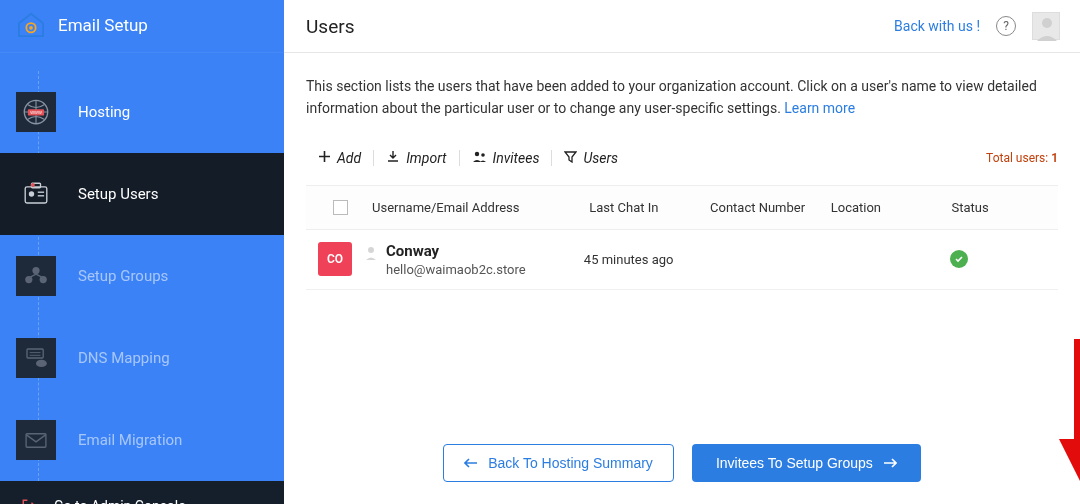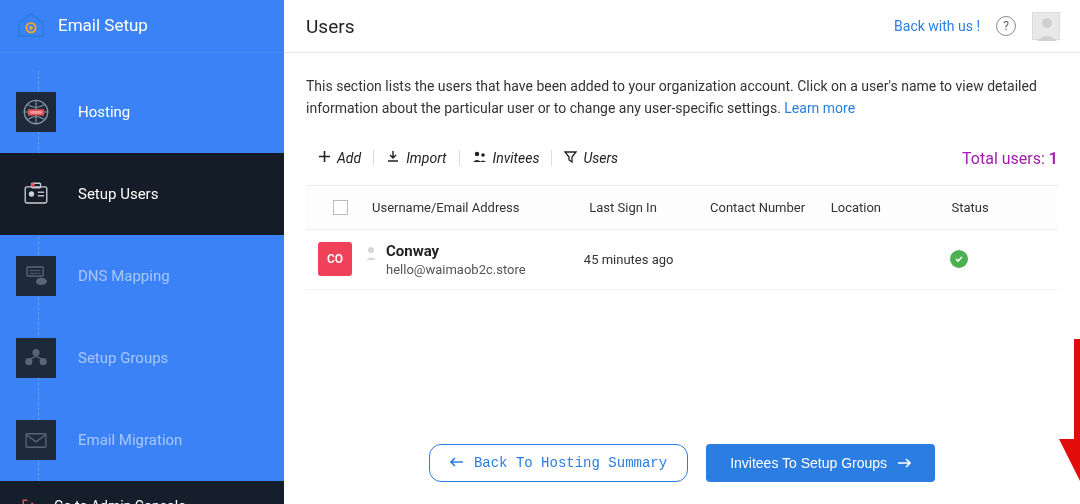--- a/index.html
+++ b/index.html
@@ -33,21 +33,21 @@
 .avatar { width: 28px; height: 28px; background: #e8e8e8; border: 1px solid #ddd; }
 
 .content { flex: 1; padding: 22px; position: relative; }
 .intro { font-size: 14px; color: #333; line-height: 1.6; margin-bottom: 26px; }
 .intro a { color: #2b7de1; text-decoration: none; cursor: pointer; }
 
 .toolbar { display: flex; align-items: center; justify-content: space-between; margin-bottom: 14px; }
 .toolbar-left { display: flex; align-items: center; }
 .tb-btn { display: flex; align-items: center; gap: 6px; padding: 4px 12px; cursor: pointer; font-size: 14px; color: #222; font-style: italic; }
 .tb-sep { width: 1px; height: 16px; background: #ddd; }
-.total { font-size: 16px; color: #a21caf; }
+.total { font-size: 12px; color: #c2410c; }
 .total b { font-weight: 600; }
 
 .table-head { display: flex; align-items: center; padding: 14px 10px; border-top: 1px solid #eee; border-bottom: 1px solid #eee; background: #fdfdfd; color: #333; font-size: 13px; }
 .col-check { width: 48px; display: flex; justify-content: center; }
 .chk { width: 15px; height: 15px; border: 1px solid #bbb; background: #fff; cursor: pointer; }
 .col-user { flex: 1.8; margin-left: 8px; }
 .col-sign { flex: 1; }
 .col-contact { flex: 1; }
 .col-loc { flex: 1; }
 .col-status { flex: 0.8; }
@@ -59,21 +59,21 @@
 .user-icon { width: 14px; opacity: 0.4; margin-top: 3px; }
 .user-name { font-size: 15px; font-weight: 700; color: #222; }
 .user-email { font-size: 13px; color: #555; margin-top: 2px; }
 .sign-cell { flex: 1; font-size: 13px; color: #333; }
 .contact-cell { flex: 1; }
 .loc-cell { flex: 1; }
 .status-cell { flex: 0.8; }
 .status-ok { width: 18px; height: 18px; background: #4caf50; border-radius: 50%; display: flex; align-items: center; justify-content: center; }
 
 .footer-btns { position: absolute; bottom: 22px; left: 0; right: 0; display: flex; justify-content: center; gap: 18px; }
-.btn-outline { display: flex; align-items: center; gap: 10px; padding: 10px 20px; border: 1px solid #2b7de1; color: #2b7de1; background: #fff; border-radius: 12px; font-size: 14px; cursor: pointer; font-family: Liberation Mono, monospace; }
+.btn-outline { display: flex; align-items: center; gap: 10px; padding: 10px 20px; border: 1px solid #2b7de1; color: #2b7de1; background: #fff; border-radius: 4px; font-size: 14px; cursor: pointer; }
 .btn-primary { display: flex; align-items: center; gap: 10px; padding: 10px 24px; background: #2b7de1; color: #fff; border: none; border-radius: 4px; font-size: 14px; cursor: pointer; }
 
 .arrow-annot { position: absolute; left: 770px; top: 286px; pointer-events: none; }
 </style>
 </head>
 <body>
 
 <div class="sidebar">
   <div class="sidebar-header">
     <span class="brand-icon">
@@ -111,39 +111,39 @@
           <line x1="22" y1="22" x2="29" y2="22" stroke="#c9ced6" stroke-width="1.5"></line>
           <circle cx="16.5" cy="10" r="2.2" fill="#e35257"></circle>
         </svg>
       </span>
       <span class="nav-item-label">Setup Users</span>
     </div>
 
     <div class="nav-item">
       <span class="nav-item-icon">
         <svg viewBox="0 0 40 40" width="36" height="36">
+          <circle cx="20" cy="14" r="4" fill="#5a6474"></circle>
+          <circle cx="12" cy="24" r="4" fill="#5a6474"></circle>
+          <circle cx="28" cy="24" r="4" fill="#5a6474"></circle>
+          <path d="M20 18 L12 22 M20 18 L28 22" stroke="#5a6474" stroke-width="1.5"></path>
+        </svg>
+      </span>
+      <span class="nav-item-label">Setup Groups</span>
+    </div>
+
+    <div class="nav-item">
+      <span class="nav-item-icon">
+        <svg viewBox="0 0 40 40" width="36" height="36">
           <rect x="10" y="10" width="18" height="10" rx="1" fill="none" stroke="#5a6474" stroke-width="1.5"></rect>
           <line x1="13" y1="14" x2="25" y2="14" stroke="#5a6474" stroke-width="1"></line>
           <line x1="13" y1="17" x2="25" y2="17" stroke="#5a6474" stroke-width="1"></line>
           <path d="M20 26 a6 4 0 1 0 12 0 a6 4 0 1 0 -12 0" fill="#5a6474"></path>
         </svg>
       </span>
       <span class="nav-item-label">DNS Mapping</span>
-    </div>
-
-    <div class="nav-item">
-      <span class="nav-item-icon">
-        <svg viewBox="0 0 40 40" width="36" height="36">
-          <circle cx="20" cy="14" r="4" fill="#5a6474"></circle>
-          <circle cx="12" cy="24" r="4" fill="#5a6474"></circle>
-          <circle cx="28" cy="24" r="4" fill="#5a6474"></circle>
-          <path d="M20 18 L12 22 M20 18 L28 22" stroke="#5a6474" stroke-width="1.5"></path>
-        </svg>
-      </span>
-      <span class="nav-item-label">Setup Groups</span>
     </div>
 
     <div class="nav-item">
       <span class="nav-item-icon">
         <svg viewBox="0 0 40 40" width="36" height="36">
           <rect x="9" y="13" width="22" height="15" rx="1" fill="none" stroke="#5a6474" stroke-width="1.5"></rect>
           <path d="M9 14 L20 22 L31 14" fill="none" stroke="#5a6474" stroke-width="1.5"></path>
         </svg>
       </span>
       <span class="nav-item-label">Email Migration</span>
@@ -217,21 +217,21 @@
       <div class="total">
         <span>Total users: </span><b>1</b>
       </div>
     </div>
 
     <div class="table-head">
       <div class="col-check">
         <div class="chk"></div>
       </div>
       <div class="col-user">Username/Email Address</div>
-      <div class="col-sign">Last Sign In</div>
+      <div class="col-sign">Last Chat In</div>
       <div class="col-contact">Contact Number</div>
       <div class="col-loc">Location</div>
       <div class="col-status">Status</div>
     </div>
 
     <div class="table-row">
       <div class="row-avatar-wrap">
         <div class="row-avatar">CO</div>
       </div>
       <div class="user-cell">

